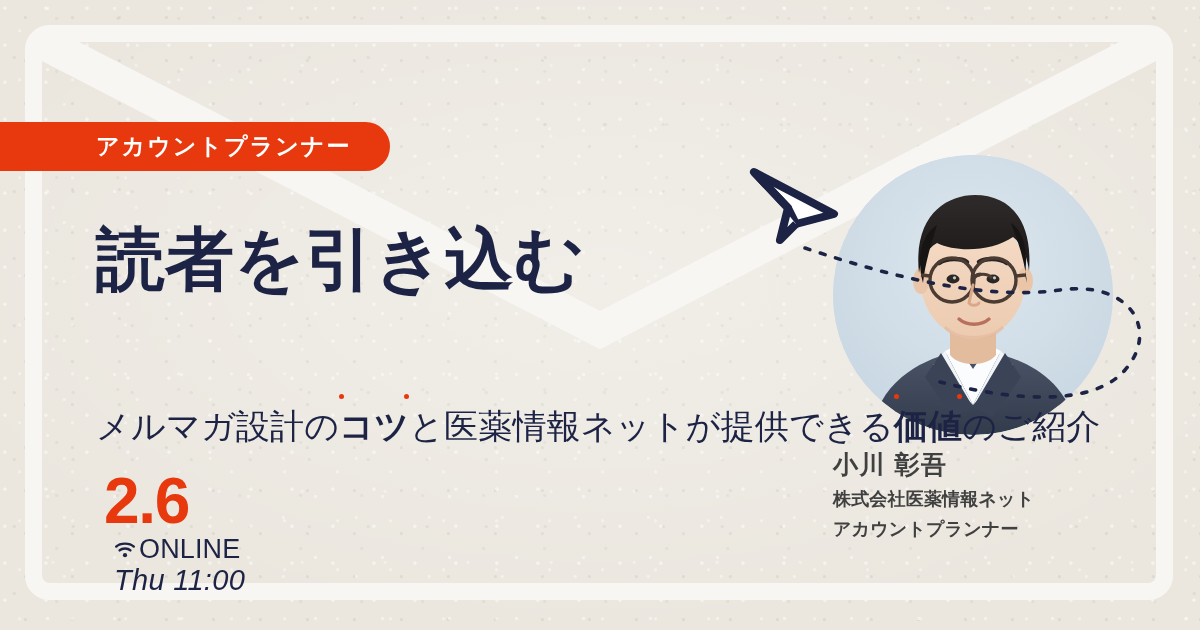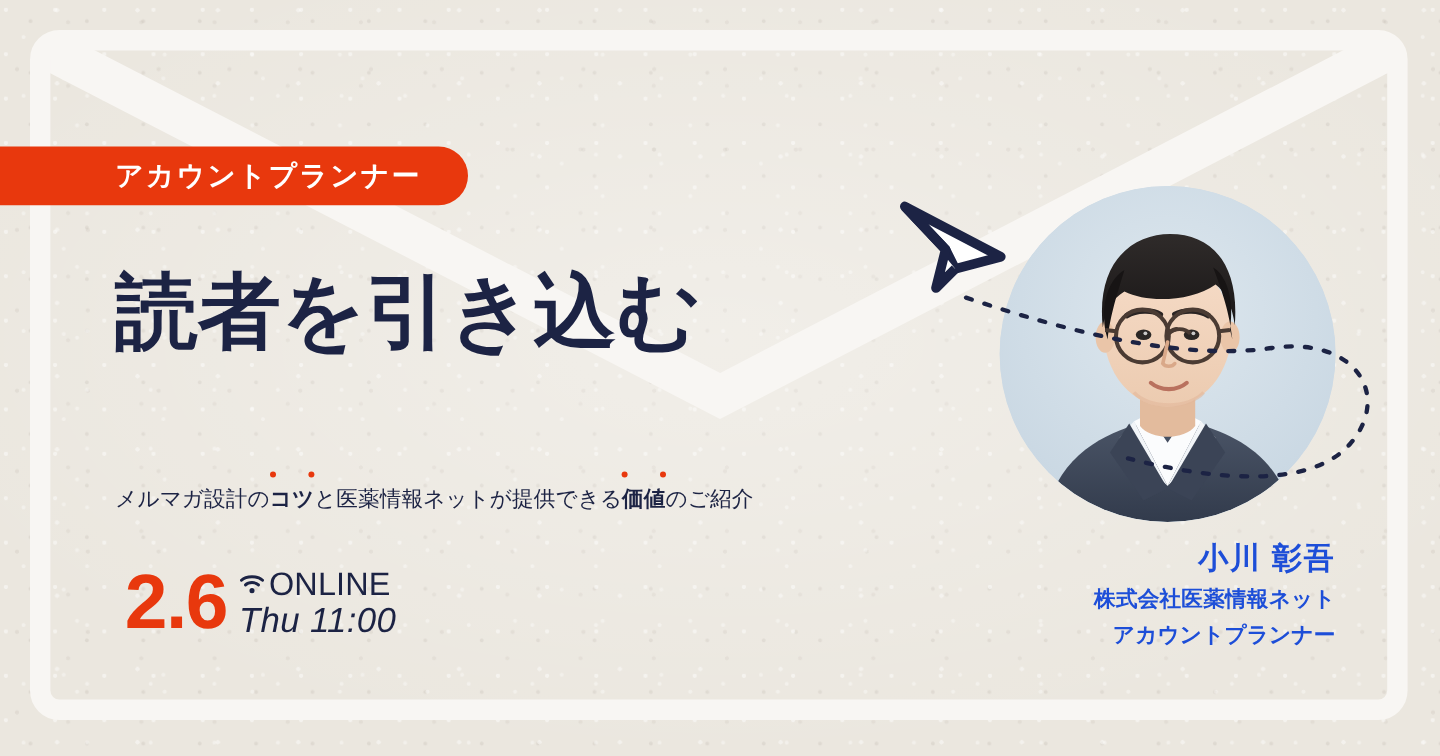--- a/index.html
+++ b/index.html
@@ -50,55 +50,55 @@
   .title{
     position:absolute;left:96px;top:196px;
     color:#1c2344;font-weight:700;line-height:1.08;
     letter-spacing:.005em;white-space:nowrap;
   }
   .title .l1{font-size:69px;display:block;margin-top:27px;}
   .title .l2{font-size:77px;display:block;margin-top:6px;letter-spacing:-.005em;}
 
   .subtitle{
     position:absolute;left:96px;top:404px;
-    color:#1c2344;font-size:18px;font-weight:400;white-space:nowrap;
+    color:#1c2344;font-size:34px;font-weight:400;white-space:nowrap;
     letter-spacing:.005em;
   }
   .subtitle b{font-weight:700;}
   .emph2{position:relative;}
   .emph2::before{
     content:"";position:absolute;left:0;top:-13px;
     width:5px;height:5px;border-radius:50%;background:#e8380d;
   }
   .emph2::after{
     content:"";position:absolute;right:0;top:-13px;
     width:5px;height:5px;border-radius:50%;background:#e8380d;
   }
 
-  .dateblock{position:absolute;left:104px;top:470px;display:flex;align-items:flex-start;}
+  .dateblock{position:absolute;left:104px;top:470px;display:flex;align-items:flex-start;flex-direction:column;}
   .daynum{
     color:#e8380d;font-size:64px;font-weight:700;line-height:.97;
     letter-spacing:-.02em;font-family:"Liberation Sans","DejaVu Sans",sans-serif;
   }
   .datemeta{margin-left:10px;margin-top:3px;color:#1c2344;line-height:1.07;}
   .online-row{display:flex;align-items:center;}
   .wifi{display:inline-block;width:22px;height:18px;margin-right:3px;flex:0 0 auto;}
   .onlinetxt{font-size:27px;font-weight:400;letter-spacing:.005em;}
   .timetxt{font-size:29px;font-weight:400;letter-spacing:.01em;margin-top:1px;font-style:italic;}
 
   
   .photo-wrap{
     position:absolute;left:833px;top:155px;width:280px;height:280px;
     border-radius:50%;overflow:hidden;background:#cfdbe5;z-index:5;
   }
   .photo-wrap svg{display:block;width:280px;height:280px;}
 
   .speaker{
-    position:absolute;left:833px;top:448px;width:280px;text-align:right;
-    color:#1d4ed8;
+    position:absolute;left:833px;top:448px;width:280px;text-align:left;
+    color:#404040;
   }
   .sp-name{font-size:25px;font-weight:700;letter-spacing:.06em;}
   .sp-company{font-size:18px;font-weight:700;letter-spacing:.01em;margin-top:6px;}
   .sp-role{font-size:18px;font-weight:700;letter-spacing:.01em;margin-top:6px;}
 </style>
 </head>
 <body>
 
 <div id="banner">
 

